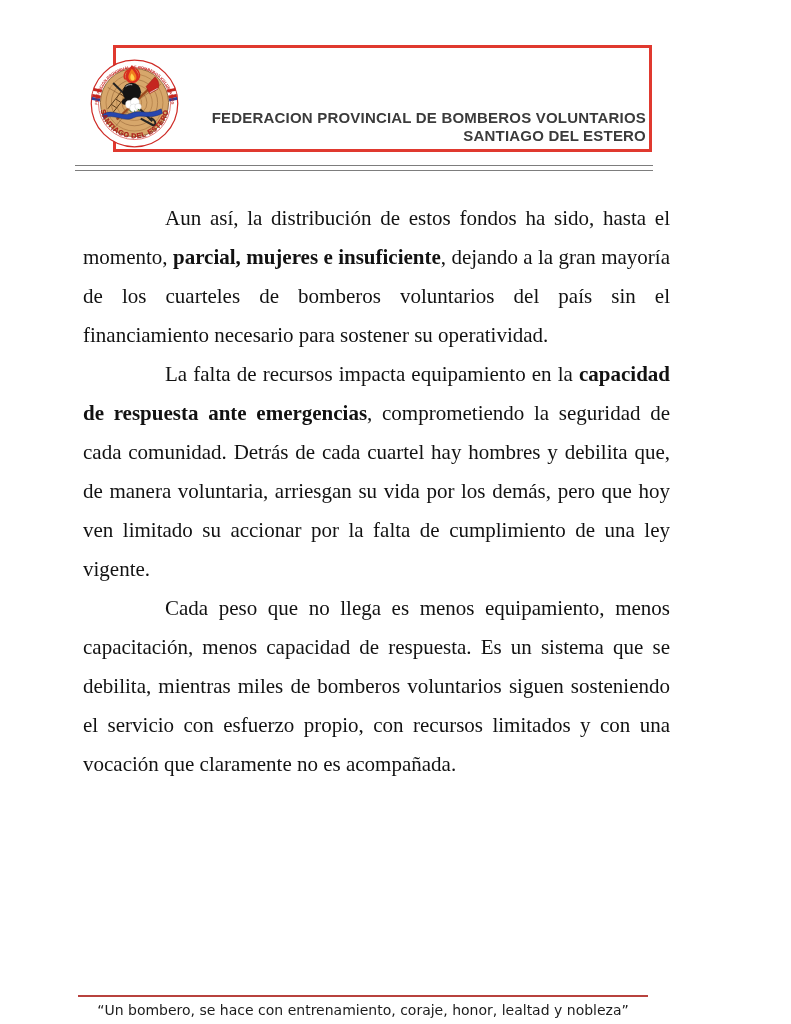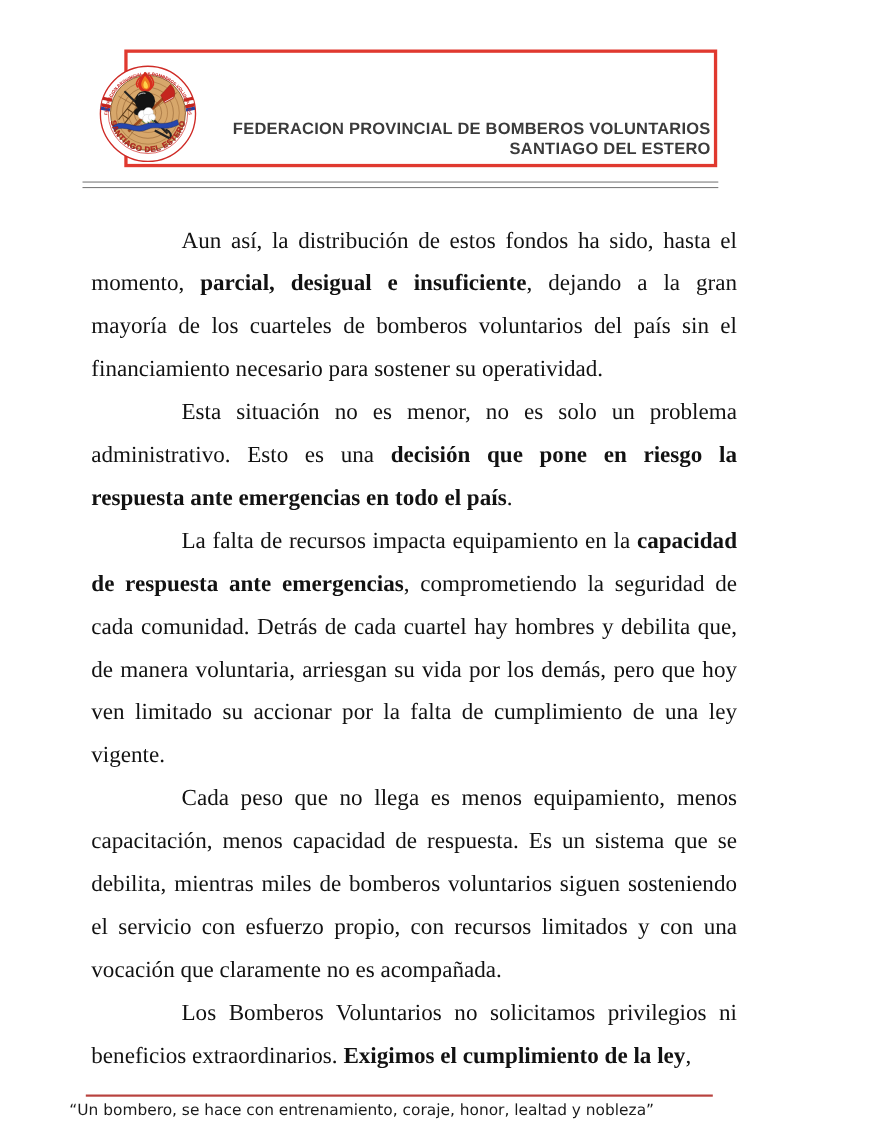--- a/index.html
+++ b/index.html
@@ -33,21 +33,21 @@
   }
   .body-text p { margin:0; text-indent:82px; }
   .body-text b { font-weight:bold; }
   
   .footer-rule {
     position:absolute; left:78px; top:995px; width:570px; height:0;
     border-top:2px solid #b8423e;
   }
   .footer-quote {
     position:absolute; left:63px; top:1000px; width:600px;
-    text-align:left; color:#1b1b1b;
+    text-align:center; color:#1b1b1b;
     font-family:"DejaVu Sans", "Liberation Sans", sans-serif;
     font-size:14px; line-height:20px;
   }
 </style>
 </head>
 <body>
 
 <div class="page">
 
   <div class="header-box"></div>
@@ -141,23 +141,21 @@
   </svg>
 
   <div class="header-text">
     <div>FEDERACION PROVINCIAL DE BOMBEROS VOLUNTARIOS</div>
     <div>SANTIAGO DEL ESTERO</div>
   </div>
 
   <div class="rule-double"></div>
 
   <div class="body-text">
-    <p><span>Aun así, la distribución de estos fondos ha sido, hasta el momento, </span><b>parcial, desigual e insuficiente</b><span>, dejando a la gran mayoría de los cuarteles de bomberos voluntarios del país sin el financiamiento necesario para sostener su operatividad.</span></p>
-    <p><span>Esta situación no es menor, no es solo un problema administrativo. Esto es una </span><b>decisión que pone en riesgo la respuesta ante emergencias en todo el país</b><span>.</span></p>
+    <p><span>Aun así, la distribución de estos fondos ha sido, hasta el momento, </span><b>parcial, mujeres e insuficiente</b><span>, dejando a la gran mayoría de los cuarteles de bomberos voluntarios del país sin el financiamiento necesario para sostener su operatividad.</span></p>
     <p><span>La falta de recursos impacta equipamiento en la </span><b>capacidad de respuesta ante emergencias</b><span>, comprometiendo la seguridad de cada comunidad. Detrás de cada cuartel hay hombres y debilita que, de manera voluntaria, arriesgan su vida por los demás, pero que hoy ven limitado su accionar por la falta de cumplimiento de una ley vigente.</span></p>
     <p><span>Cada peso que no llega es menos equipamiento, menos capacitación, menos capacidad de respuesta. Es un sistema que se debilita, mientras miles de bomberos voluntarios siguen sosteniendo el servicio con esfuerzo propio, con recursos limitados y con una vocación que claramente no es acompañada.</span></p>
-    <p><span>Los Bomberos Voluntarios no solicitamos privilegios ni beneficios extraordinarios. </span><b>Exigimos el cumplimiento de la ley</b><span>,</span></p>
   </div>
 
   <div class="footer-rule"></div>
   <div class="footer-quote">“Un bombero, se hace con entrenamiento, coraje, honor, lealtad y nobleza”</div>
 
 </div>
 
 </body></html>

